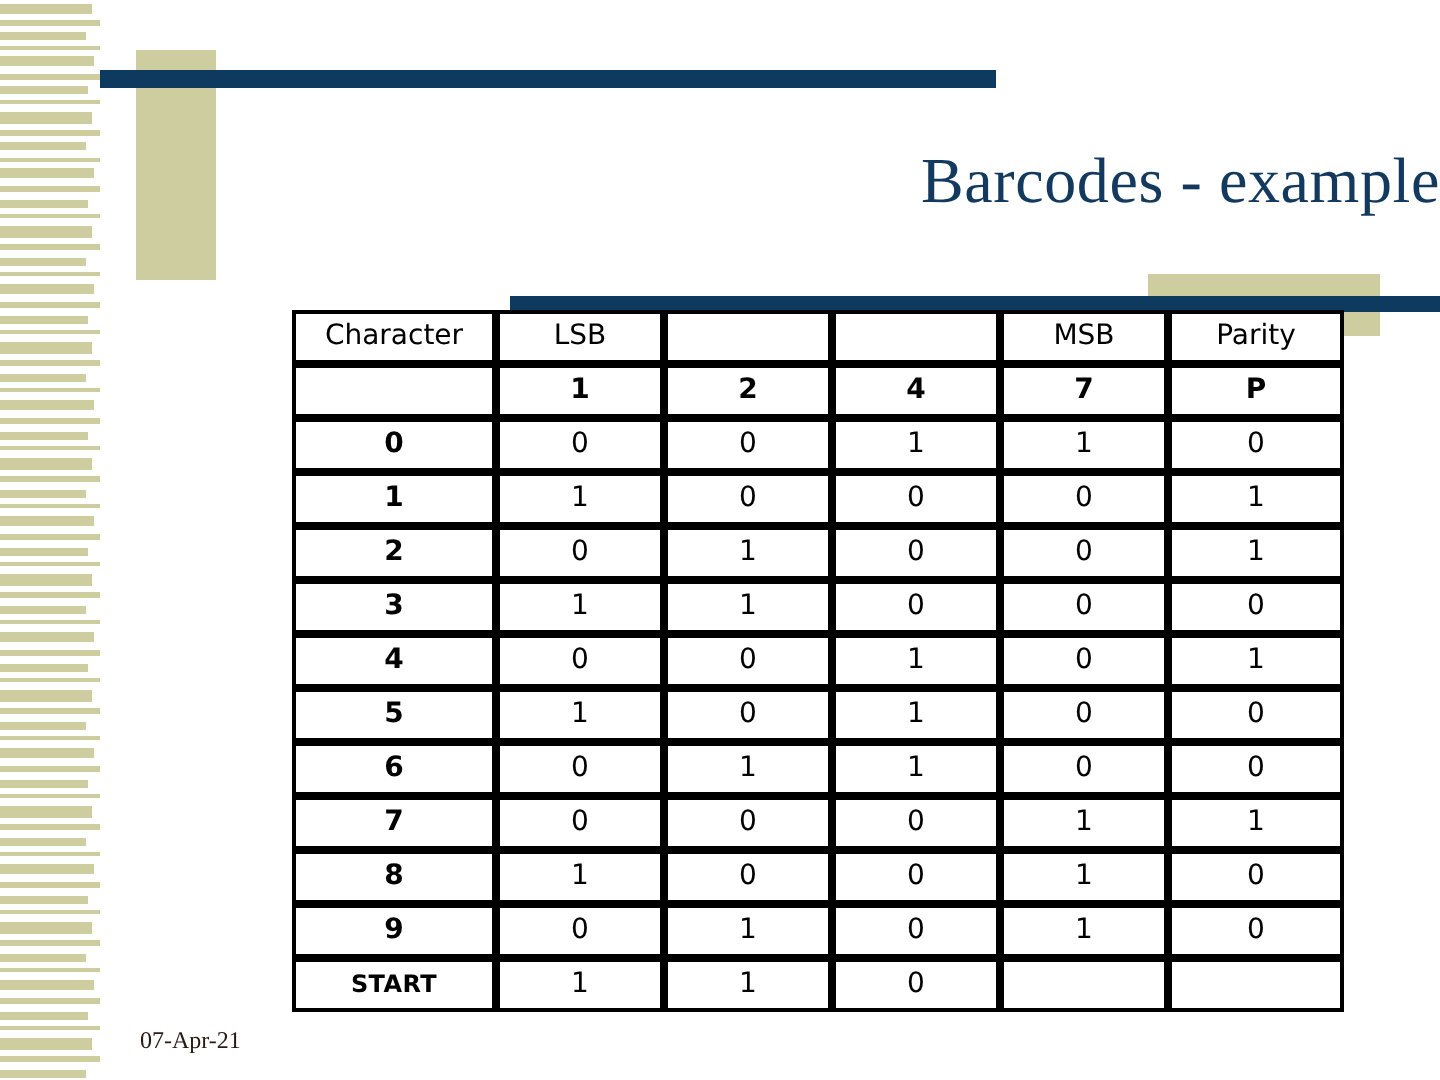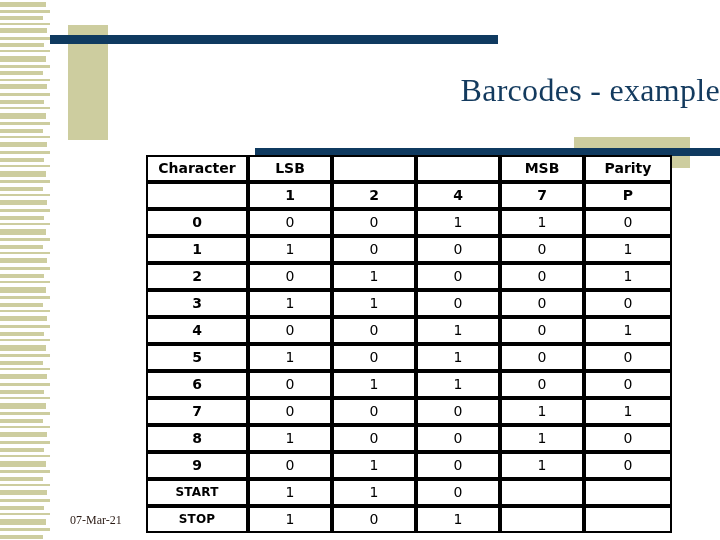--- a/index.html
+++ b/index.html
@@ -113,21 +113,21 @@
     padding: 0;
     background: #ffffff;
     height: 23px;
     line-height: 19px;
   }
   td.c-char { width: 98px; }
   td.c-bit  { width: 80px; }
   td.c-par  { width: 84px; }
 
   td.hdr {
-    font-weight: bold;
+    font-weight: normal;
     font-size: 14.5px;
   }
   td.wt {
     font-weight: bold;
     font-size: 14.5px;
   }
   td.rowlabel {
     font-weight: bold;
     font-size: 15px;
   }
@@ -342,27 +342,19 @@
             <td class="bitval c-par">0</td>
           </tr>
           <tr>
             <td class="rowlabel c-char word">START</td>
             <td class="bitval c-bit">1</td>
             <td class="bitval c-bit">1</td>
             <td class="bitval c-bit">0</td>
             <td class="bitval c-bit empty"></td>
             <td class="bitval c-par empty"></td>
           </tr>
-          <tr>
-            <td class="rowlabel c-char word">STOP</td>
-            <td class="bitval c-bit">1</td>
-            <td class="bitval c-bit">0</td>
-            <td class="bitval c-bit">1</td>
-            <td class="bitval c-bit empty"></td>
-            <td class="bitval c-par empty"></td>
-          </tr>
         </tbody>
     </table>
   </div>
 
-  <div class="footer-date">07-Mar-21</div>
+  <div class="footer-date">07-Apr-21</div>
 
 </div>
 
 </body></html>

